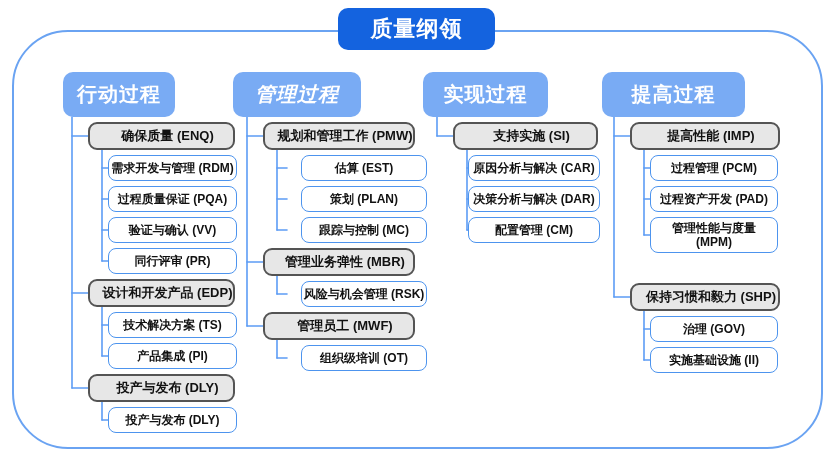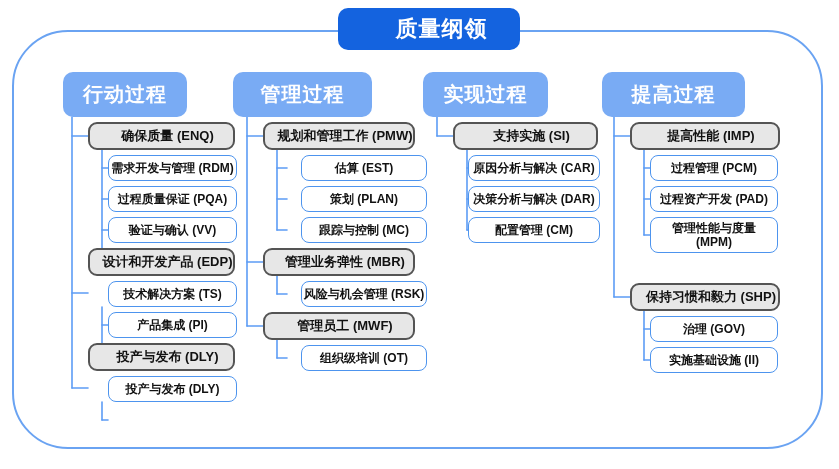--- a/index.html
+++ b/index.html
@@ -8,31 +8,31 @@
     font-family:"Liberation Sans","DejaVu Sans",sans-serif;overflow:hidden;
   }
   .connectors{position:absolute;left:0;top:0;z-index:0;pointer-events:none;}
   .outer-border{
     position:absolute;left:12px;top:30px;width:811px;height:419px;
     border:2px solid #6aa3f2;border-radius:56px;z-index:0;box-sizing:border-box;
   }
   .diagram-title{
     position:absolute;left:338px;top:8px;width:157px;height:42px;
     background:#1463DF;border-radius:10px;color:#fff;font-weight:bold;font-size:22px;
-    display:flex;align-items:center;justify-content:center;z-index:2;letter-spacing:1px;padding-left:25px;
+    display:flex;align-items:center;justify-content:center;z-index:2;letter-spacing:1px;
   }
   .column{position:absolute;top:72px;z-index:1;width:220px;}
   .col-a{left:63px;}  .col-b{left:233px;}  .col-c{left:423px;}  .col-d{left:602px;}
 
   .col-header{
     height:45px;background:#79ABF4;border-radius:10px;color:#fff;font-weight:bold;
     font-size:20px;display:flex;align-items:center;justify-content:center;
     margin-bottom:1px;box-sizing:border-box;letter-spacing:1px;
   }
-  .col-a .col-header{width:124px;} .col-b .col-header{width:139px;}
+  .col-a .col-header{width:112px;} .col-b .col-header{width:128px;font-style:italic;}
   .col-c .col-header{width:125px;} .col-d .col-header{width:143px;}
 
   .group-box{
     margin-top:5px;height:28px;background:#E7E7E7;border:2px solid #545454;border-radius:9px;
     color:#111;font-weight:bold;font-size:13px;display:flex;align-items:center;justify-content:center;
     box-sizing:border-box;white-space:nowrap;padding-left:12px;
   }
   .col-a .group-box{margin-left:25px;width:147px;}
   .col-b .group-box{margin-left:30px;width:152px;}
   .col-c .group-box{margin-left:30px;width:145px;}
@@ -102,20 +102,21 @@
   <div class="outer-border"></div>
   <div class="diagram-title">质量纲领</div>
   <div class="column col-a">
       <div class="col-header">行动过程</div>
       <div class="group-block">
         <div class="group-box">确保质量 (ENQ)</div>
         <div class="leaves">
           <div class="leaf">需求开发与管理 (RDM)</div>
           <div class="leaf">过程质量保证 (PQA)</div>
           <div class="leaf">验证与确认 (VV)</div>
+          <div class="leaf">同行评审 (PR)</div>
         </div>
       </div>
       <div class="group-block">
         <div class="group-box">设计和开发产品 (EDP)</div>
         <div class="leaves">
           <div class="leaf">技术解决方案 (TS)</div>
           <div class="leaf">产品集成 (PI)</div>
         </div>
       </div>
       <div class="group-block">

